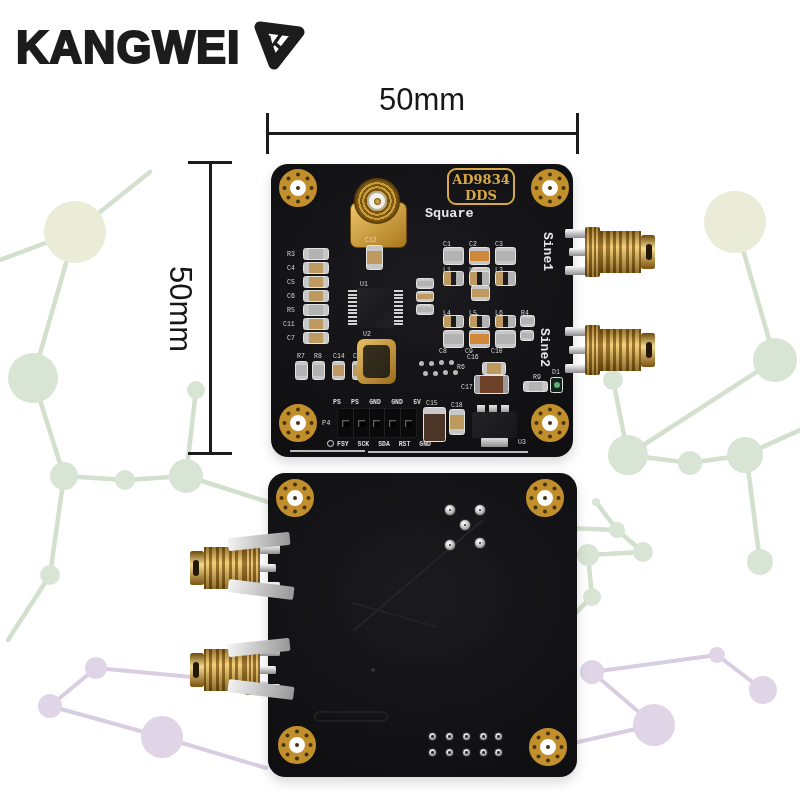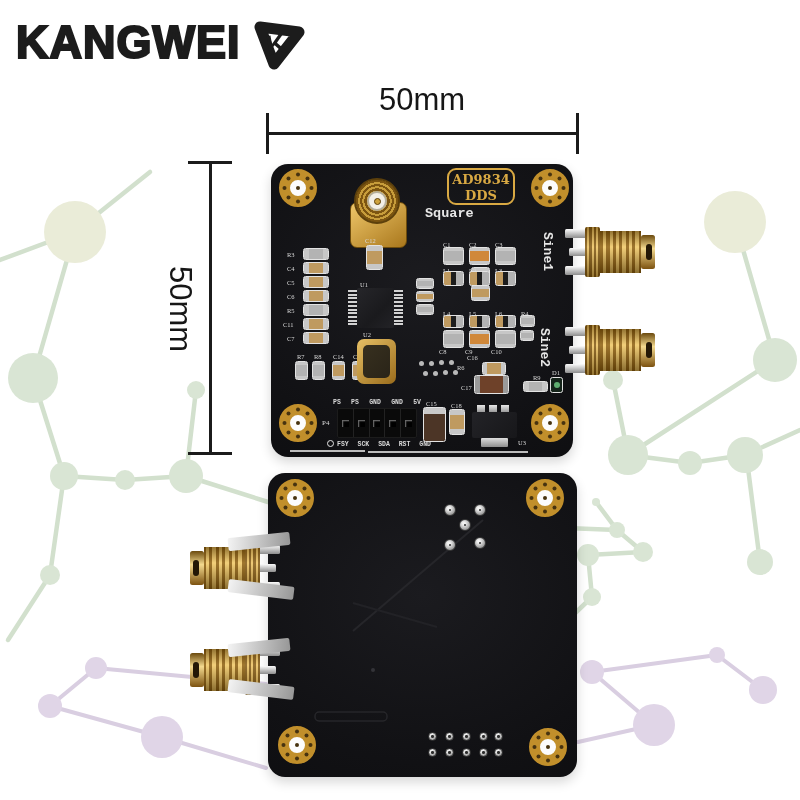--- a/index.html
+++ b/index.html
@@ -5,41 +5,41 @@
   html,body{margin:0;padding:0;}
   body{font-family:"Liberation Sans",sans-serif;}
   #stage{position:relative;width:800px;height:800px;background:#ffffff;overflow:hidden;}
   #stage *{box-sizing:border-box;}
   .abs{position:absolute;}
 
   
   .bg-svg{position:absolute;left:0;top:0;z-index:0;}
 
   
-  .logo{position:absolute;left:16px;top:12px;z-index:5;display:flex;align-items:center;}
+  .logo{position:absolute;left:16px;top:12px;z-index:5;display:flex;align-items:flex-end;}
   .logo-text{font-family:"Liberation Sans",sans-serif;font-weight:bold;font-size:45px;
     color:#1c1c1c;-webkit-text-stroke:2.2px #1c1c1c;letter-spacing:1px;transform:scaleY(1.02);}
   .logo-badge{margin-left:2px;}
 
   
   .dim{z-index:2;background:#1b1b1b;}
   .dim-label{z-index:2;color:#161616;font-size:31px;font-family:"Liberation Sans",sans-serif;text-align:center;}
 
   
   .board{position:absolute;z-index:3;border-radius:17px;
     background:radial-gradient(120% 100% at 50% 40%, #1b1b1f 0%, #111114 55%, #0b0b0d 100%);
     box-shadow:0 5px 12px rgba(0,0,0,.16);}
   .hole{position:absolute;width:38px;height:38px;border-radius:50%;background:#fcfcfc;
     border:11px solid #c18f2b;}
   .hole i{position:absolute;left:50%;top:50%;width:4px;height:4px;margin:-2px;border-radius:50%;background:#473310;
     box-shadow:13.5px 0 0 #473310,-13.5px 0 0 #473310,0 13.5px 0 #473310,0 -13.5px 0 #473310,
       9.5px 9.5px 0 #473310,-9.5px 9.5px 0 #473310,9.5px -9.5px 0 #473310,-9.5px -9.5px 0 #473310;}
 
   .silk{color:#e6e6e6;font-family:"Liberation Mono",monospace;font-weight:bold;}
-  .ref{position:absolute;color:#d8d8d8;font-family:Liberation Serif, serif;font-size:6.5px;line-height:7px;white-space:nowrap;}
+  .ref{position:absolute;color:#d8d8d8;font-family:Liberation Mono, monospace;font-size:6.5px;line-height:7px;white-space:nowrap;}
   .vtext{transform:rotate(90deg);text-align:center;}
 
   .cmp{position:absolute;border:1.5px solid #e3e3e3;border-radius:2.5px;}
   .b-gray-h{background:linear-gradient(90deg,#c7c7c7 0 20%,#b3b3b3 20% 80%,#c7c7c7 80%);}
   .b-tan-h{background:linear-gradient(90deg,#c7c7c7 0 20%,#bf9a60 20% 80%,#c7c7c7 80%);}
   .b-gray-v{background:linear-gradient(180deg,#c7c7c7 0 20%,#b3b3b3 20% 80%,#c7c7c7 80%);}
   .b-tan-v{background:linear-gradient(180deg,#c7c7c7 0 20%,#bf9a60 20% 80%,#c7c7c7 80%);}
   .b-org-v{background:linear-gradient(180deg,#c7c7c7 0 20%,#d0883a 20% 80%,#c7c7c7 80%);}
   .b-brown-h{background:linear-gradient(90deg,#9a9a9a 0 14%,#6e4129 14% 86%,#9a9a9a 86%);}
   .b-dark-v{background:linear-gradient(180deg,#c9c9c9 0 18%,#4c3526 18%);}

